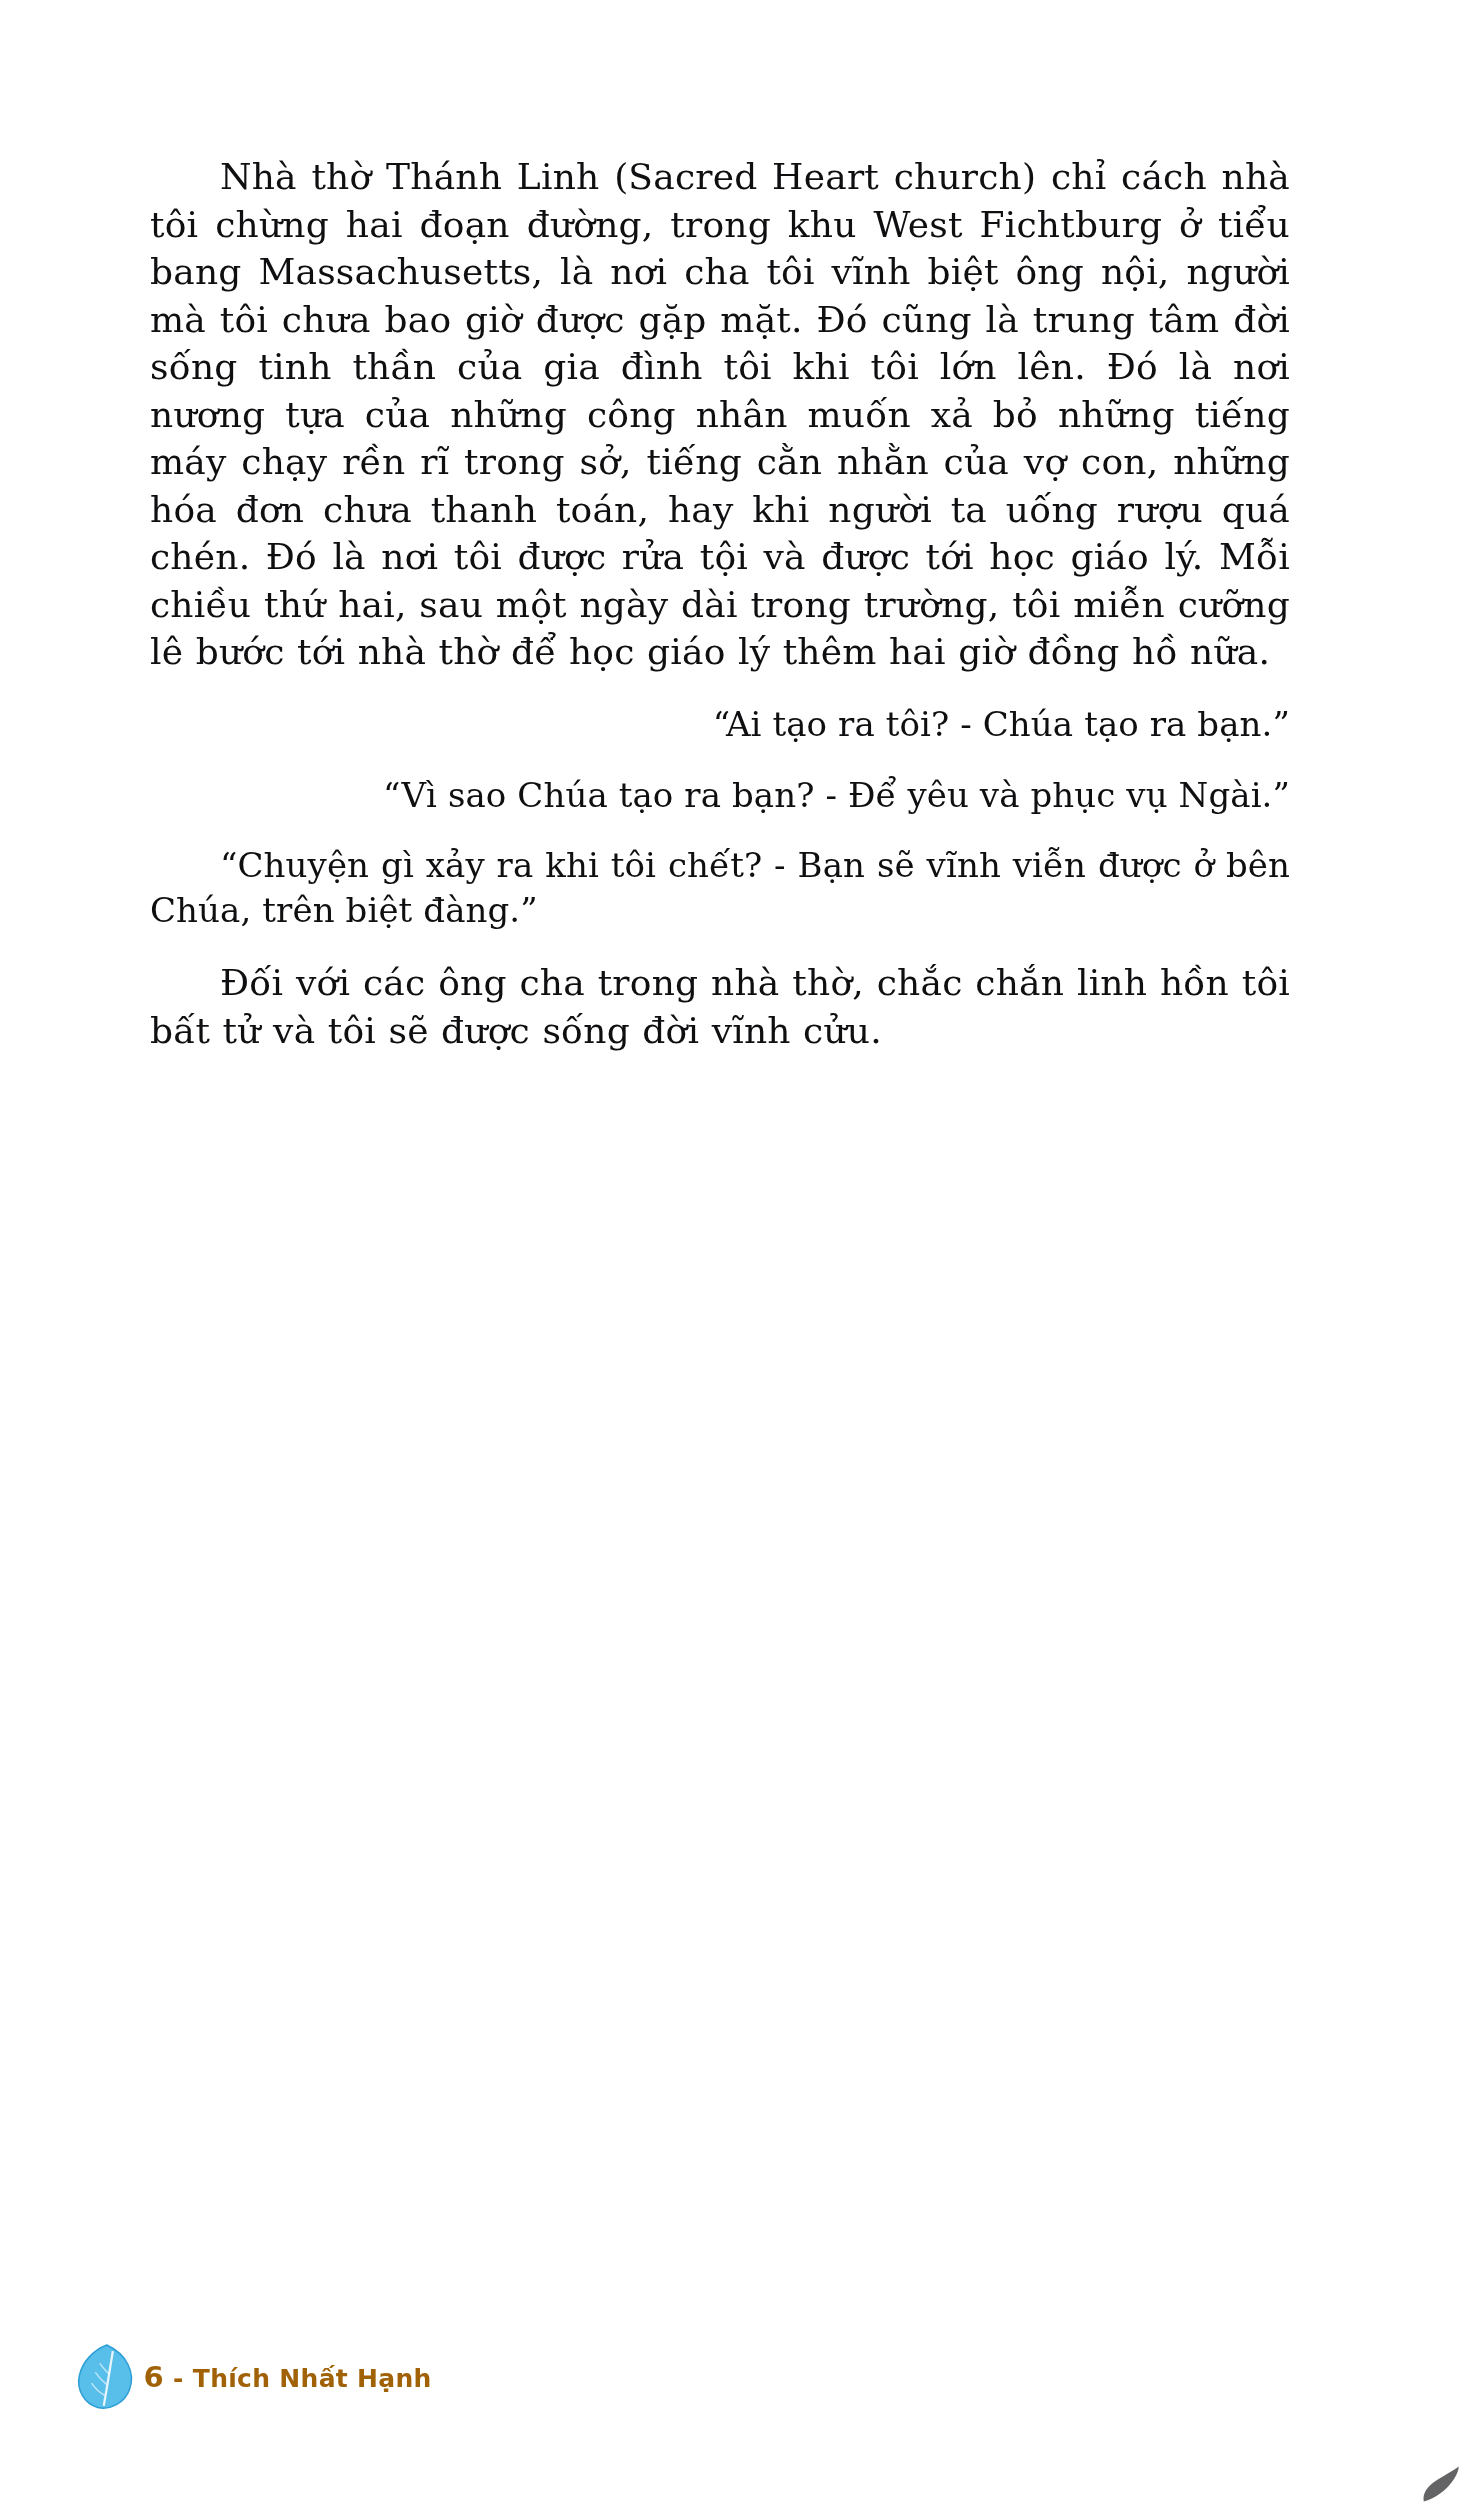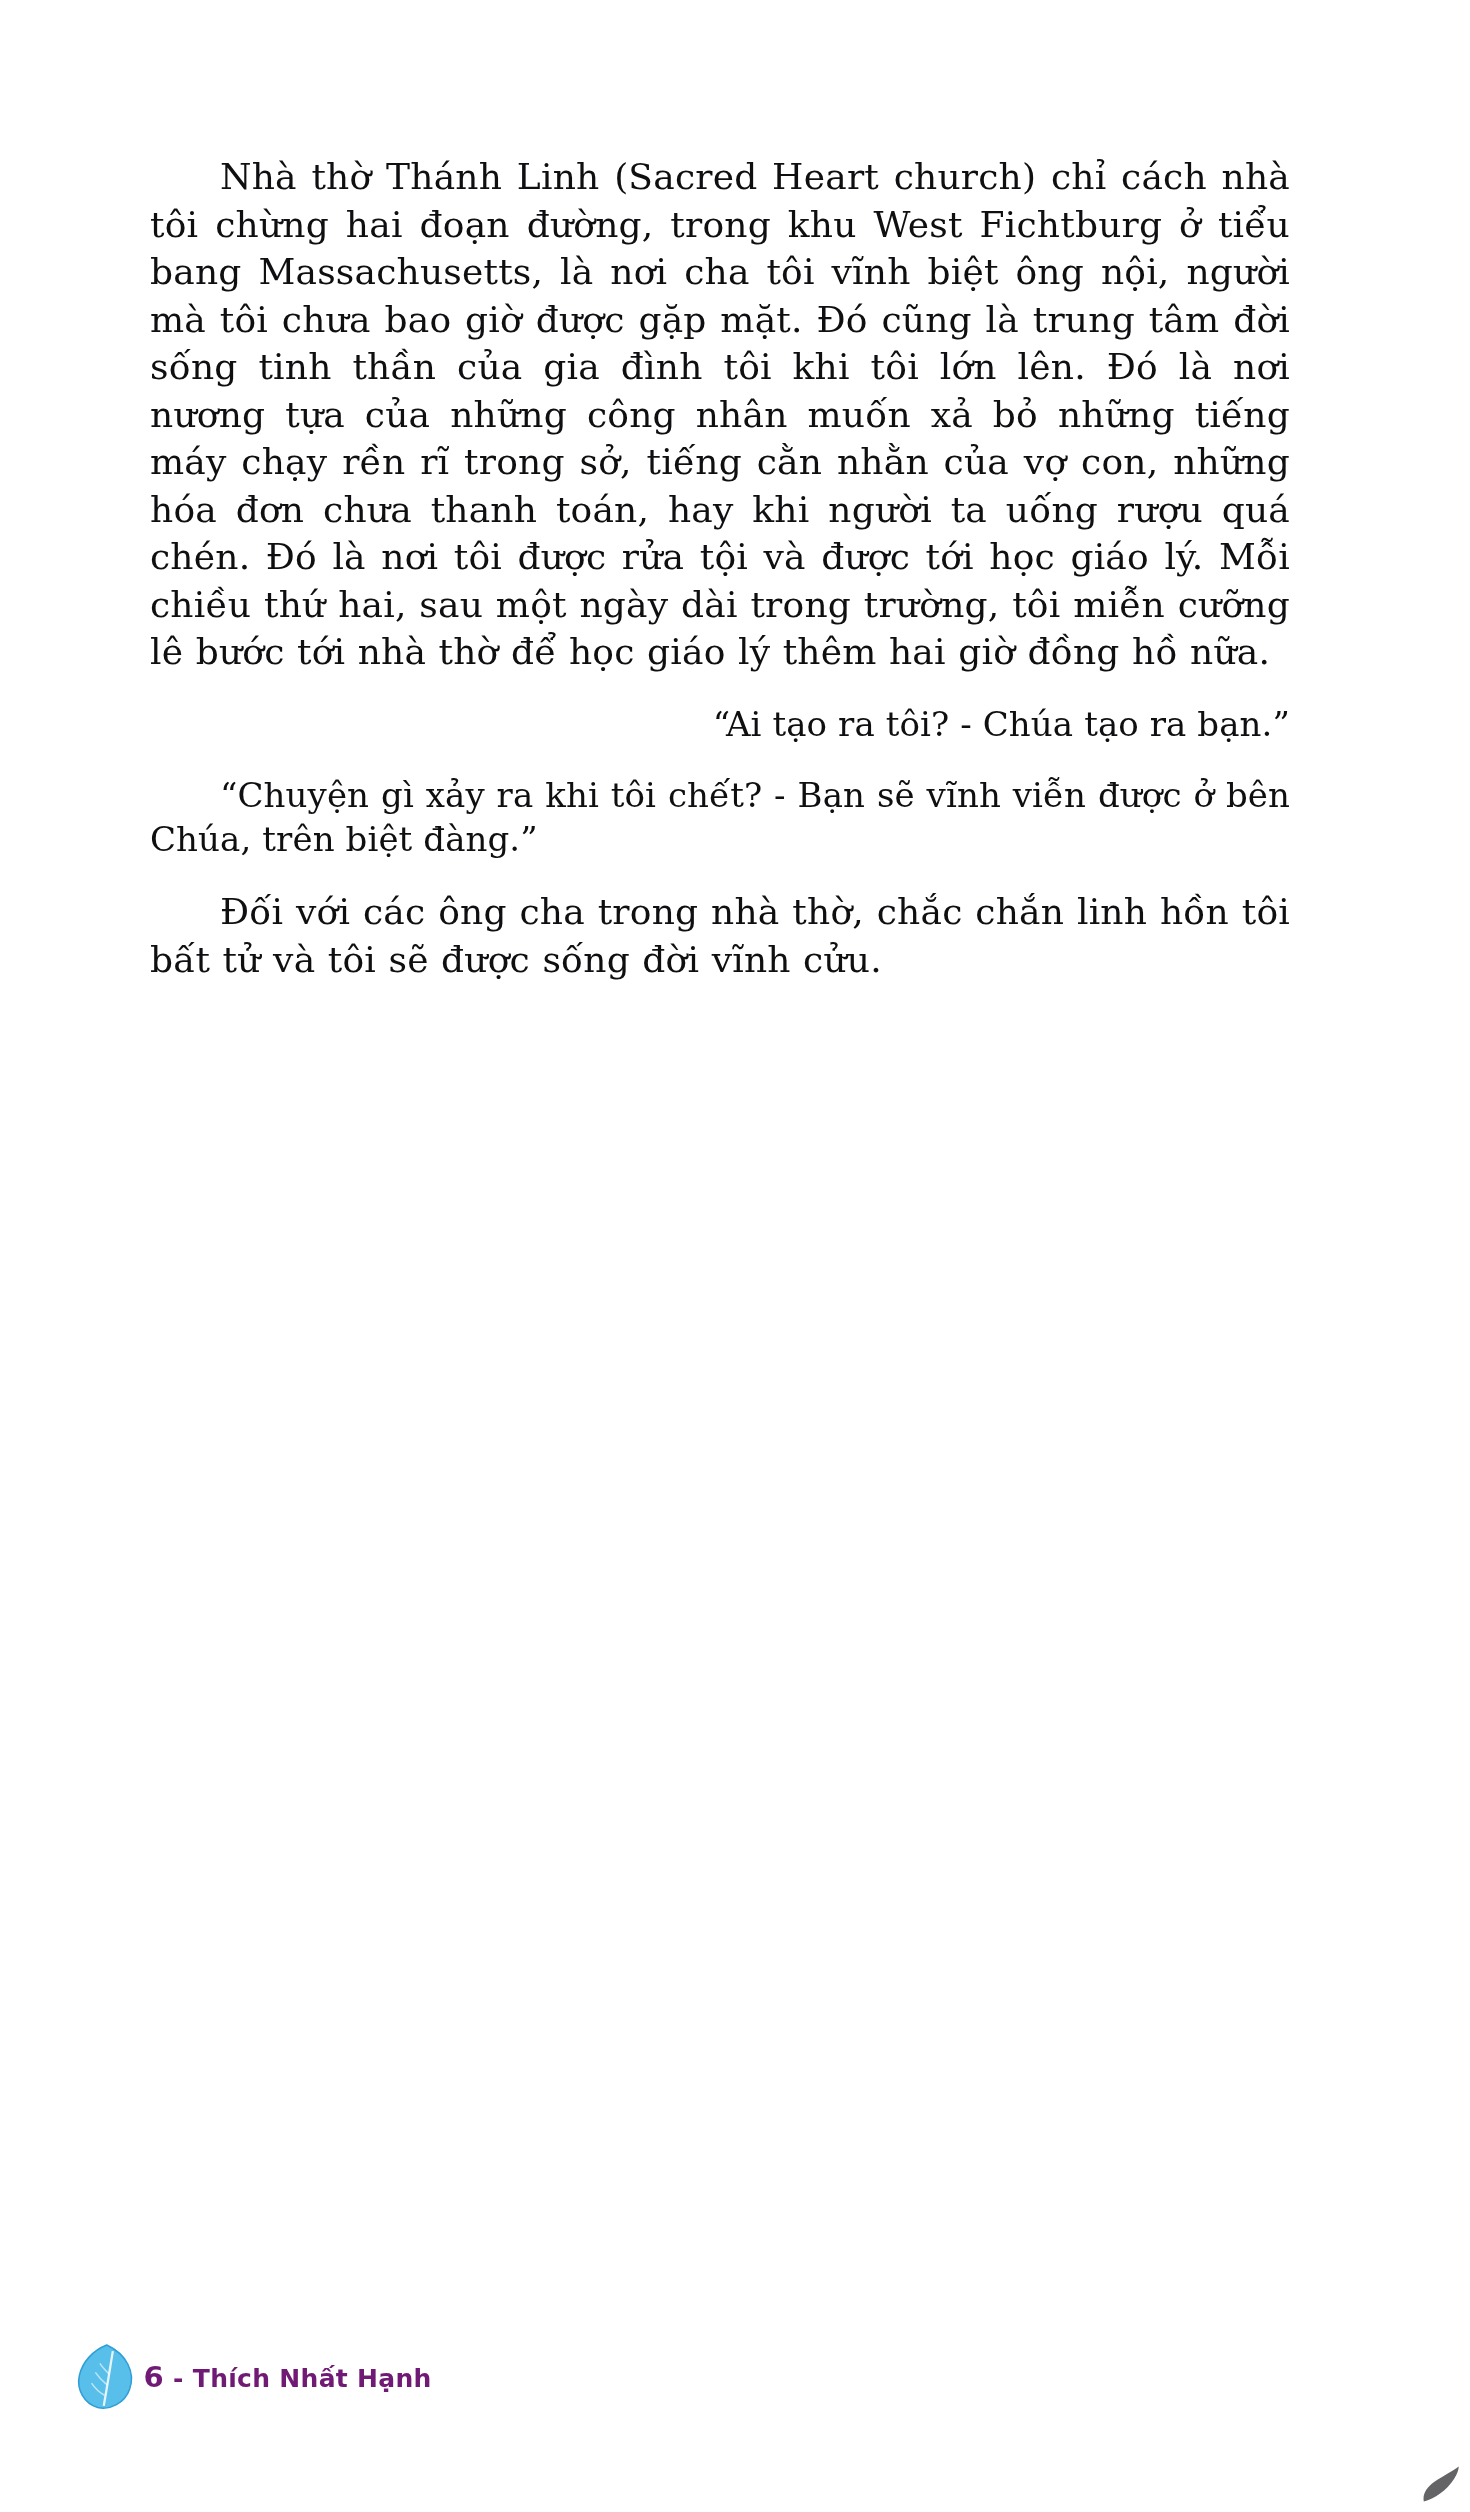--- a/index.html
+++ b/index.html
@@ -64,21 +64,21 @@
     height: 70px;
     flex: 0 0 auto;
   }
   .leaf-mark svg {
     display: block;
   }
   .footer-label {
     font-family: "DejaVu Sans", sans-serif;
     font-size: 25px;
     font-weight: bold;
-    color: #701a75;
+    color: #a16207;
     letter-spacing: 0.3px;
     margin-left: 4.6px;
     white-space: nowrap;
   }
   .footer-label .pagenum {
     font-size: 29px;
   }
   .corner-mark {
     position: absolute;
     right: 7.6px;
@@ -93,20 +93,21 @@
 
 <div class="page">
 
   <div class="text-column">
 
     <p class="body-par">Nhà thờ Thánh Linh (Sacred Heart church) chỉ cách nhà tôi chừng hai đoạn đường, trong khu West Fichtburg ở tiểu bang Massachusetts, là nơi cha tôi vĩnh biệt ông nội, người mà tôi chưa bao giờ được gặp mặt. Đó cũng là trung tâm đời sống tinh thần của gia đình tôi khi tôi lớn lên. Đó là nơi nương tựa của những công nhân muốn xả bỏ những tiếng máy chạy rền rĩ trong sở, tiếng cằn nhằn của vợ con, những hóa đơn chưa thanh toán, hay khi người ta uống rượu quá chén. Đó là nơi tôi được rửa tội và được tới học giáo lý. Mỗi chiều thứ hai, sau một ngày dài trong trường, tôi miễn cưỡng lê bước tới nhà thờ để học giáo lý thêm hai giờ đồng hồ nữa.</p>
 
 
     <p class="quote-par">“Ai tạo ra tôi? - Chúa tạo ra bạn.”</p>
 
+    <p class="quote-par">“Vì sao Chúa tạo ra bạn? - Để yêu và phục vụ Ngài.”</p>
 
     <p class="quote-par wrap">“Chuyện gì xảy ra khi tôi chết? - Bạn sẽ vĩnh viễn được ở bên Chúa, trên biệt đàng.”</p>
 
     <p class="body-par">Đối với các ông cha trong nhà thờ, chắc chắn linh hồn tôi bất tử và tôi sẽ được sống đời vĩnh cửu.</p>
 
   </div>
 
   <div class="footer">
     <span class="leaf-mark">
       <svg width="66" height="70" viewBox="0 0 86 92" xmlns="http://www.w3.org/2000/svg">

